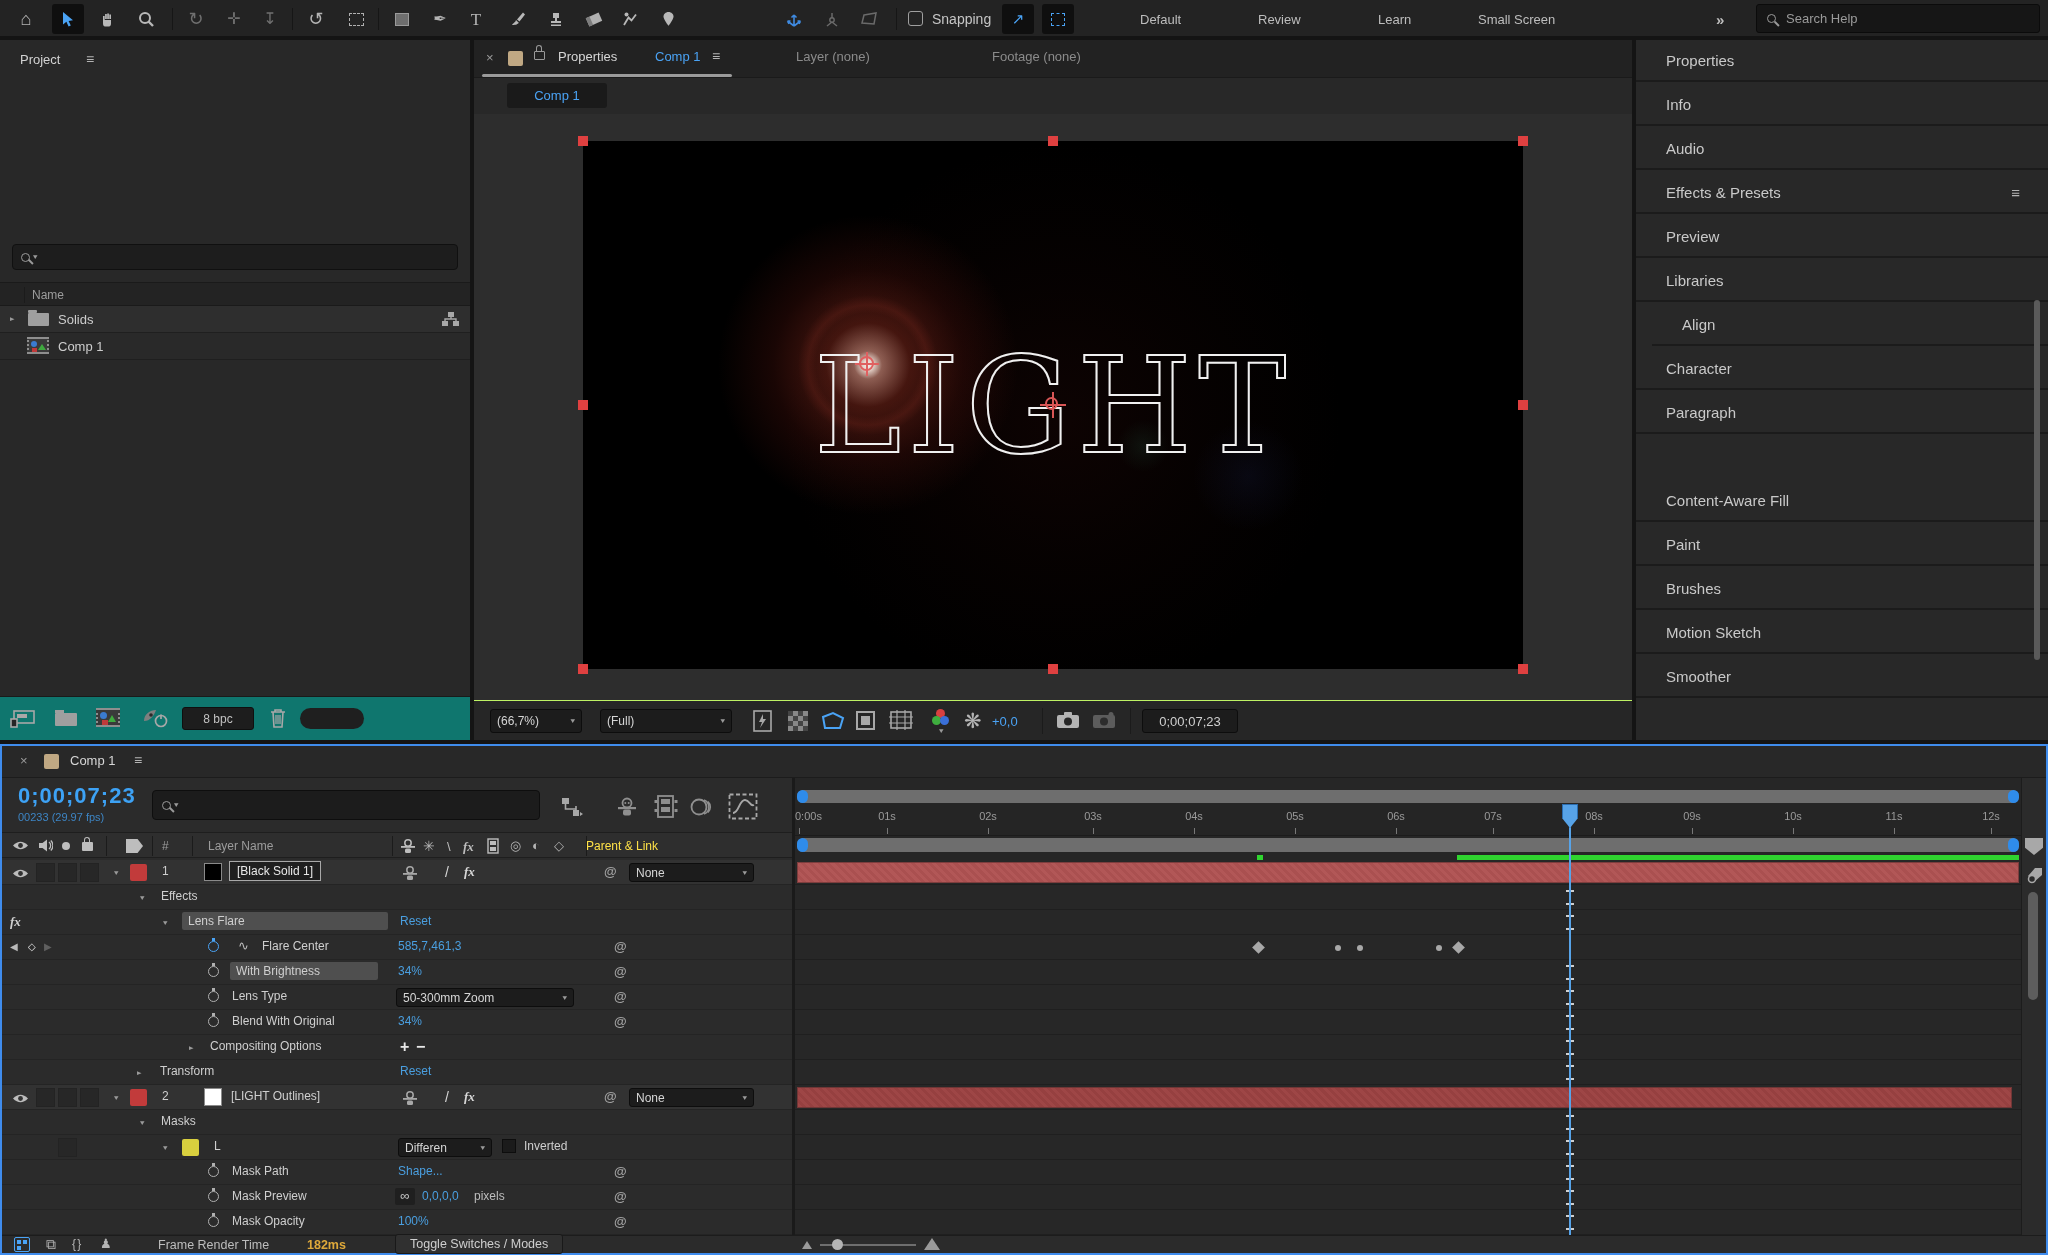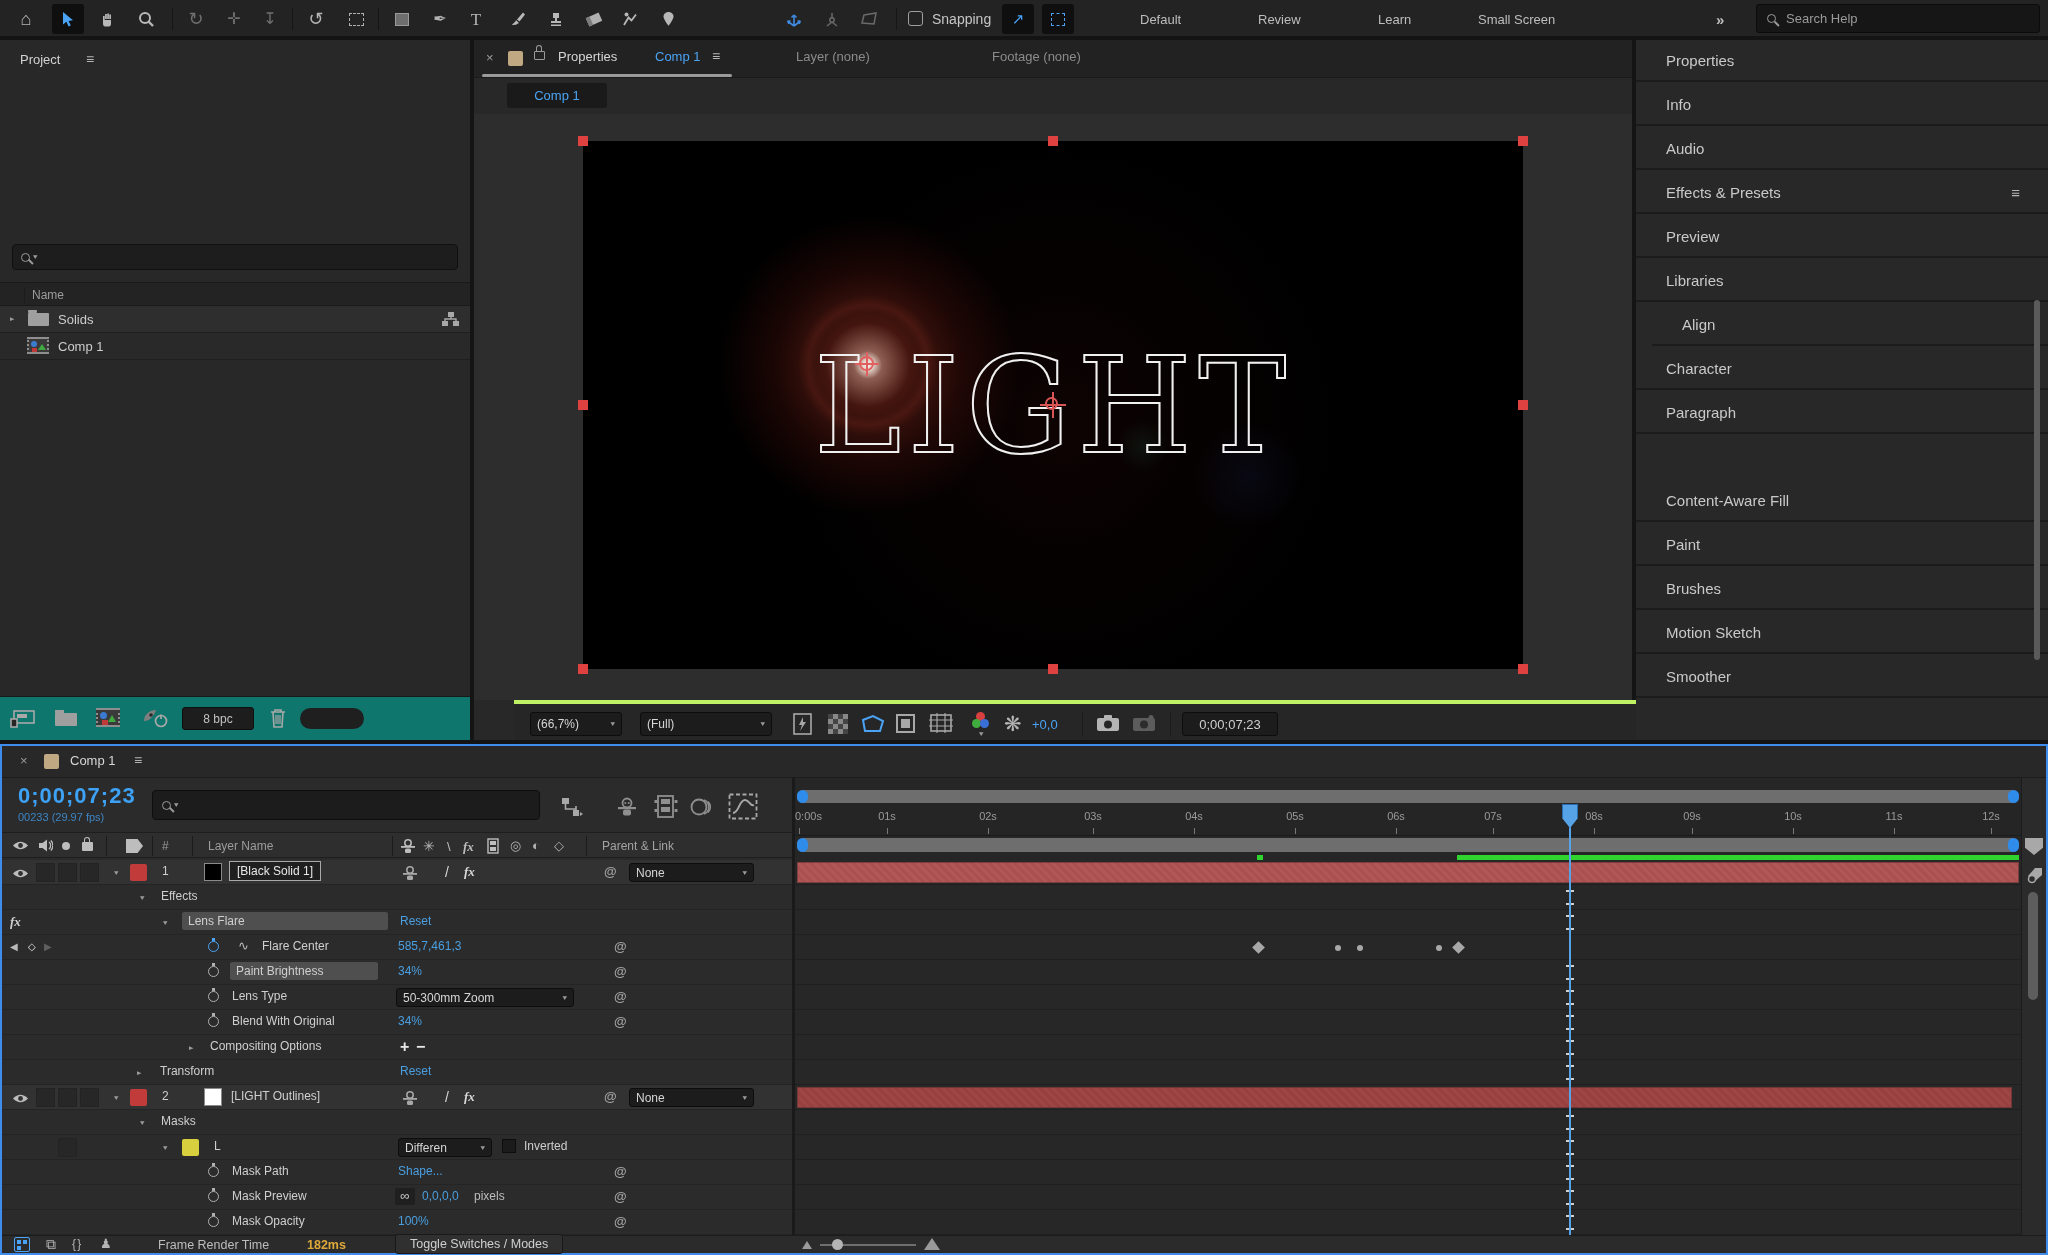--- a/index.html
+++ b/index.html
@@ -276,21 +276,21 @@
         <span class="a" style="left:465px;top:-5px;width:10px;height:10px;background:#df4040;"></span>
         <span class="a" style="left:935px;top:-5px;width:10px;height:10px;background:#df4040;"></span>
         <span class="a" style="left:-5px;top:259px;width:10px;height:10px;background:#df4040;"></span>
         <span class="a" style="left:935px;top:259px;width:10px;height:10px;background:#df4040;"></span>
         <span class="a" style="left:-5px;top:523px;width:10px;height:10px;background:#df4040;"></span>
         <span class="a" style="left:465px;top:523px;width:10px;height:10px;background:#df4040;"></span>
         <span class="a" style="left:935px;top:523px;width:10px;height:10px;background:#df4040;"></span>
       </div>
     </div>
 
-    <div class="a" style="left:0;top:660px;width:1158px;height:40px;background:#262626;border-top:4px solid #bef264;margin-left:40px;">
+    <div class="a" style="left:0;top:660px;width:1158px;height:40px;background:#262626;border-top:1px solid #bef264;">
       <div class="dd a" style="left:16px;top:8px;width:92px;height:24px;">
           <span>(66,7%)</span>
           <span class="chev">▾</span>
         </div>
       <div class="dd a" style="left:126px;top:8px;width:132px;height:24px;">
           <span>(Full)</span>
           <span class="chev">▾</span>
         </div>
       <svg class="a" style="left:278px;top:8px;" width="24" height="24">
           <rect x="2" y="2" width="17" height="20" fill="none" stroke="#a8a8a8" stroke-width="1.6"></rect>
@@ -456,21 +456,21 @@
       <span class="a fxtext" style="left:461px;top:6px;color:#bdbdbd;font-size:13px;">fx</span>
       <svg class="a" style="left:484px;top:5px;" width="14" height="16">
           <rect x="2" y="1" width="10" height="14" fill="none" stroke="#bdbdbd" stroke-width="1.4"></rect>
           <rect x="4" y="3" width="6" height="4" fill="#bdbdbd"></rect>
           <rect x="4" y="9" width="6" height="4" fill="#bdbdbd"></rect>
         </svg>
       <span class="a ico" style="left:508px;top:6px;font-size:13px;">◎</span>
       <span class="a ico" style="left:530px;top:6px;font-size:13px;">◐</span>
       <span class="a ico" style="left:552px;top:6px;font-size:13px;">◇</span>
       <span class="a vline" style="left:584px;top:3px;height:20px;"></span>
-      <span class="a" style="left:600px;top:6px;color:#a3a3a3;">Parent &amp; Link</span>
+      <span class="a" style="left:584px;top:6px;color:#fde047;">Parent &amp; Link</span>
     </div>
 
     <div class="trow layer" style="top:114px;">
       <svg class="a" style="left:10px;top:8px;" width="17" height="11">
           <path d="M1 5.5 Q8.5 -2 16 5.5 Q8.5 13 1 5.5 Z" fill="#bdbdbd"></path>
           <circle cx="8.5" cy="5.5" r="2.4" fill="#323232"></circle>
         </svg>
       <span class="well" style="left:34px;top:3px;"></span>
         <span class="well" style="left:56px;top:3px;"></span>
         <span class="well" style="left:78px;top:3px;"></span>
@@ -511,21 +511,21 @@
       <span class="a" style="left:42px;top:6px;color:#5f5f5f;font-size:10px;">▶</span>
       <span class="sw blue a" style="left:206px;top:6px;"></span>
       <span class="a ico" style="left:236px;top:4px;font-size:13px;color:#bdbdbd;">∿</span>
       <span class="lbl" style="left:260px;">Flare Center</span>
       <span class="a val" style="left:396px;top:4px;">585,7,461,3</span>
       <span class="a pw" style="left:612px;top:4px;">@</span>
     </div>
 
     <div class="trow" style="top:214px;">
       <span class="sw a" style="left:206px;top:6px;"></span>
-      <span class="lbl hl" style="left:228px;top:2px;width:148px;">Paint Brightness</span>
+      <span class="lbl hl" style="left:228px;top:2px;width:148px;">With Brightness</span>
       <span class="a val" style="left:396px;top:4px;">34%</span>
       <span class="a pw" style="left:612px;top:4px;">@</span>
     </div>
 
     <div class="trow" style="top:239px;">
       <span class="sw a" style="left:206px;top:6px;"></span>
       <span class="lbl" style="left:230px;">Lens Type</span>
       <div class="dd a" style="left:394px;top:3px;width:178px;height:19px;">
           <span>50-300mm Zoom</span>
           <span class="chev">▾</span>

